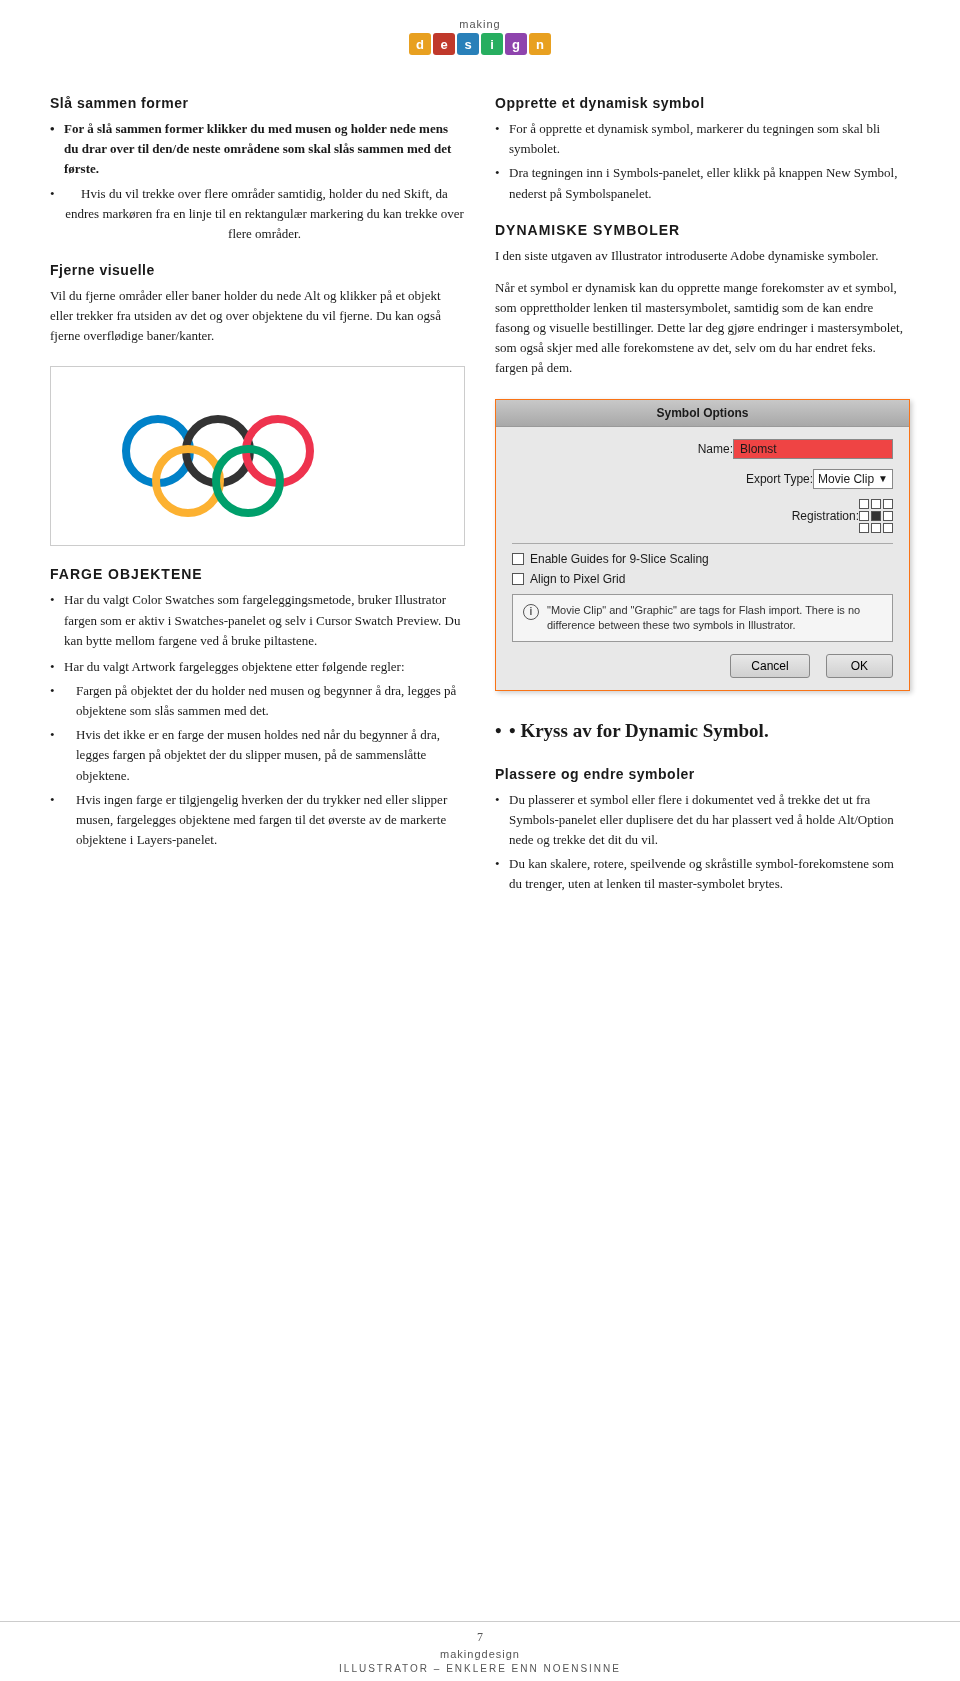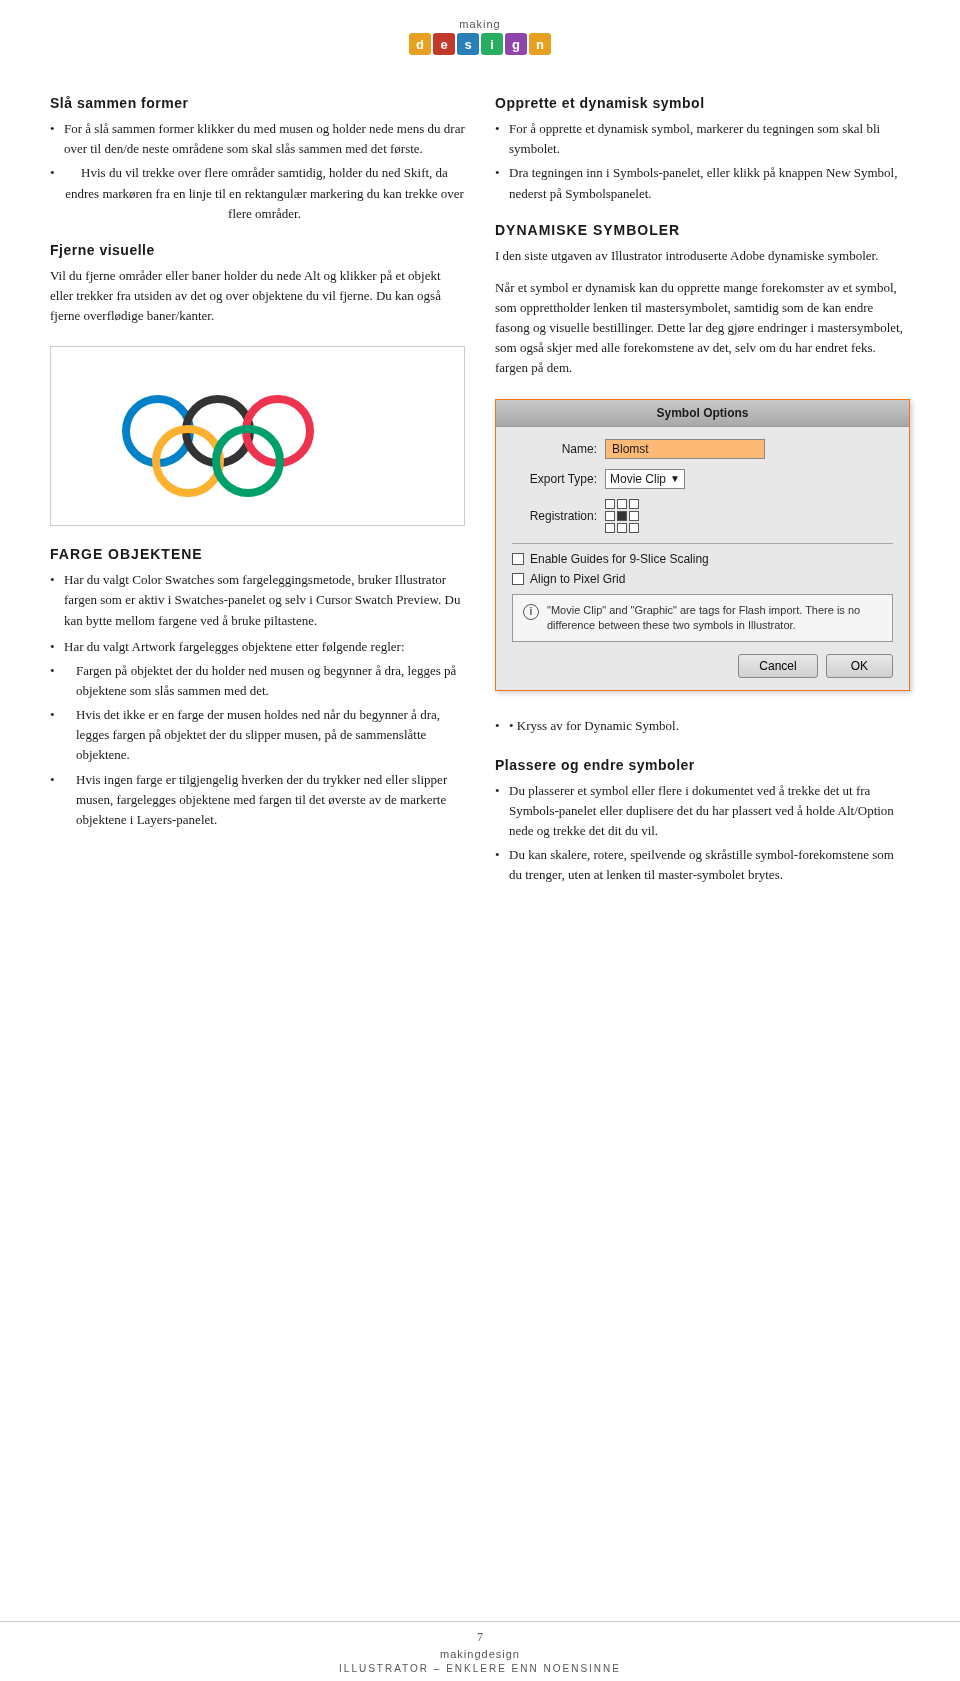--- a/index.html
+++ b/index.html
@@ -149,31 +149,31 @@
       border-bottom: 1px solid #999;
       text-align: center;
     }
     .dialog-body {
       padding: 12px 16px;
     }
     .dialog-row {
       display: flex;
       align-items: center;
       margin-bottom: 10px;
-      gap: 8px;
+      justify-content: flex-end;
     }
     .dialog-label {
       font-size: 12px;
       color: #1a1a1a;
       min-width: 85px;
       text-align: right;
     }
     .dialog-input {
       border: 1px solid #888;
-      background: #fdba74;
+      background: #ef4444;
       padding: 2px 6px;
       font-size: 12px;
       width: 150px;
       outline: none;
       color: #1a1a1a;
     }
     .dialog-select {
       border: 1px solid #888;
       background: #fff;
       padding: 2px 4px;
@@ -251,21 +251,21 @@
       justify-content: center;
       font-size: 10px;
       font-weight: bold;
       color: #555;
       flex-shrink: 0;
       margin-top: 1px;
     }
     .dialog-buttons {
       display: flex;
       justify-content: flex-end;
-      gap: 8px;
+      gap: 16px;
       margin-top: 12px;
     }
     .dialog-btn {
       padding: 4px 20px;
       font-size: 12px;
       border: 1px solid #888;
       background: linear-gradient(to bottom, #e8e8e8, #d0d0d0);
       cursor: pointer;
       border-radius: 3px;
     }
@@ -349,21 +349,21 @@
     </div>
   </div>
 </div>
 
 <div class="content">
 
   <div class="left-col">
 
     <div class="section-block">
       <div class="section-title">Slå sammen former</div>
-      <div class="bullet-item" style="font-size:13px;line-height:1.55;">For å slå sammen former klikker du med musen og holder nede mens du drar over til den/de neste områdene som skal slås sammen med det første.</div>
+      <div class="bullet-item" style="font-size:13px;line-height:1.55;font-weight:bold;">For å slå sammen former klikker du med musen og holder nede mens du drar over til den/de neste områdene som skal slås sammen med det første.</div>
       <div class="bullet-item" style="font-size:13px;line-height:1.55;text-align:center;">Hvis du vil trekke over flere områder samtidig, holder du ned Skift, da endres markøren fra en linje til en rektangulær markering du kan trekke over flere områder.</div>
     </div>
 
     <div class="section-block">
       <div class="section-title">Fjerne visuelle</div>
       <div class="body-text">Vil du fjerne områder eller baner holder du nede Alt og klikker på et objekt eller trekker fra utsiden av det og over objektene du vil fjerne. Du kan også fjerne overflødige baner/kanter.</div>
     </div>
 
     <div class="rings-container">
       <svg class="rings-svg" viewBox="0 0 280 120">
@@ -456,21 +456,21 @@
         </div>
 
         <div class="dialog-buttons">
           <button class="dialog-btn">Cancel</button>
           <button class="dialog-btn dialog-btn-ok">OK</button>
         </div>
 
       </div>
     </div>
 
-    <div class="bullet-item" style="margin-top:25px;font-size:13px;">• Kryss av for Dynamic Symbol.</div>
+    <div class="bullet-item" style="margin-top:25px;font-size:19px;font-weight:bold;">• Kryss av for Dynamic Symbol.</div>
 
     <div class="section-block" style="margin-top:20px;">
       <div class="section-title">Plassere og endre symboler</div>
       <div class="bullet-item">Du plasserer et symbol eller flere i dokumentet ved å trekke det ut fra Symbols-panelet eller duplisere det du har plassert ved å holde Alt/Option nede og trekke det dit du vil.</div>
       <div class="bullet-item" style="margin-top:4px;">Du kan skalere, rotere, speilvende og skråstille symbol-forekomstene som du trenger, uten at lenken til master-symbolet brytes.</div>
     </div>
 
   </div>
 
 </div>

